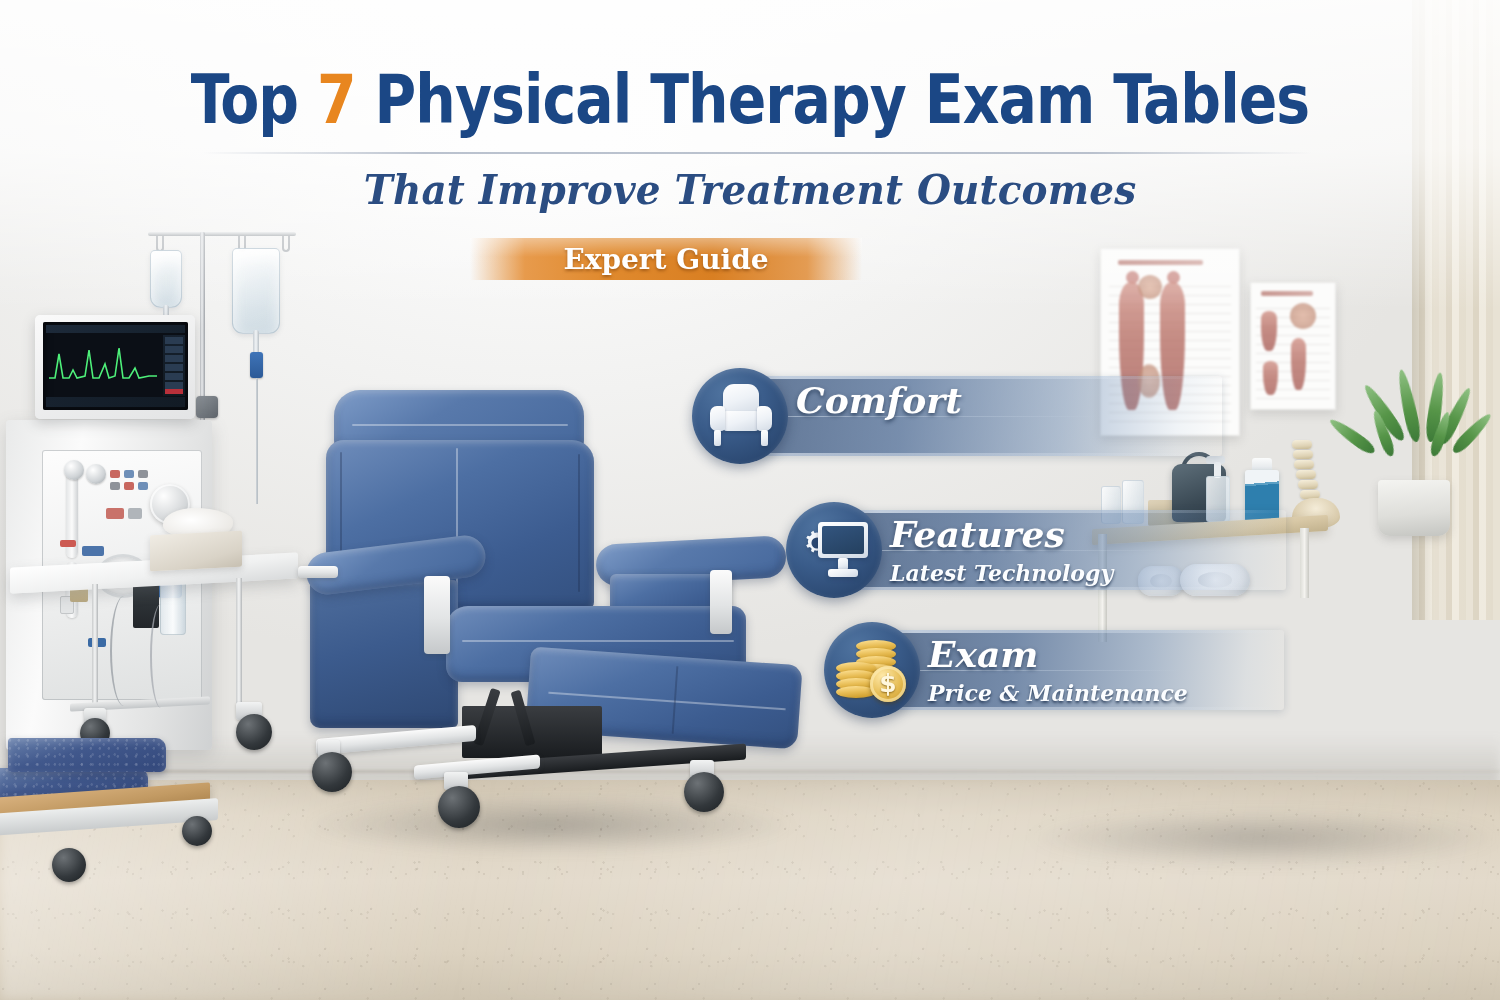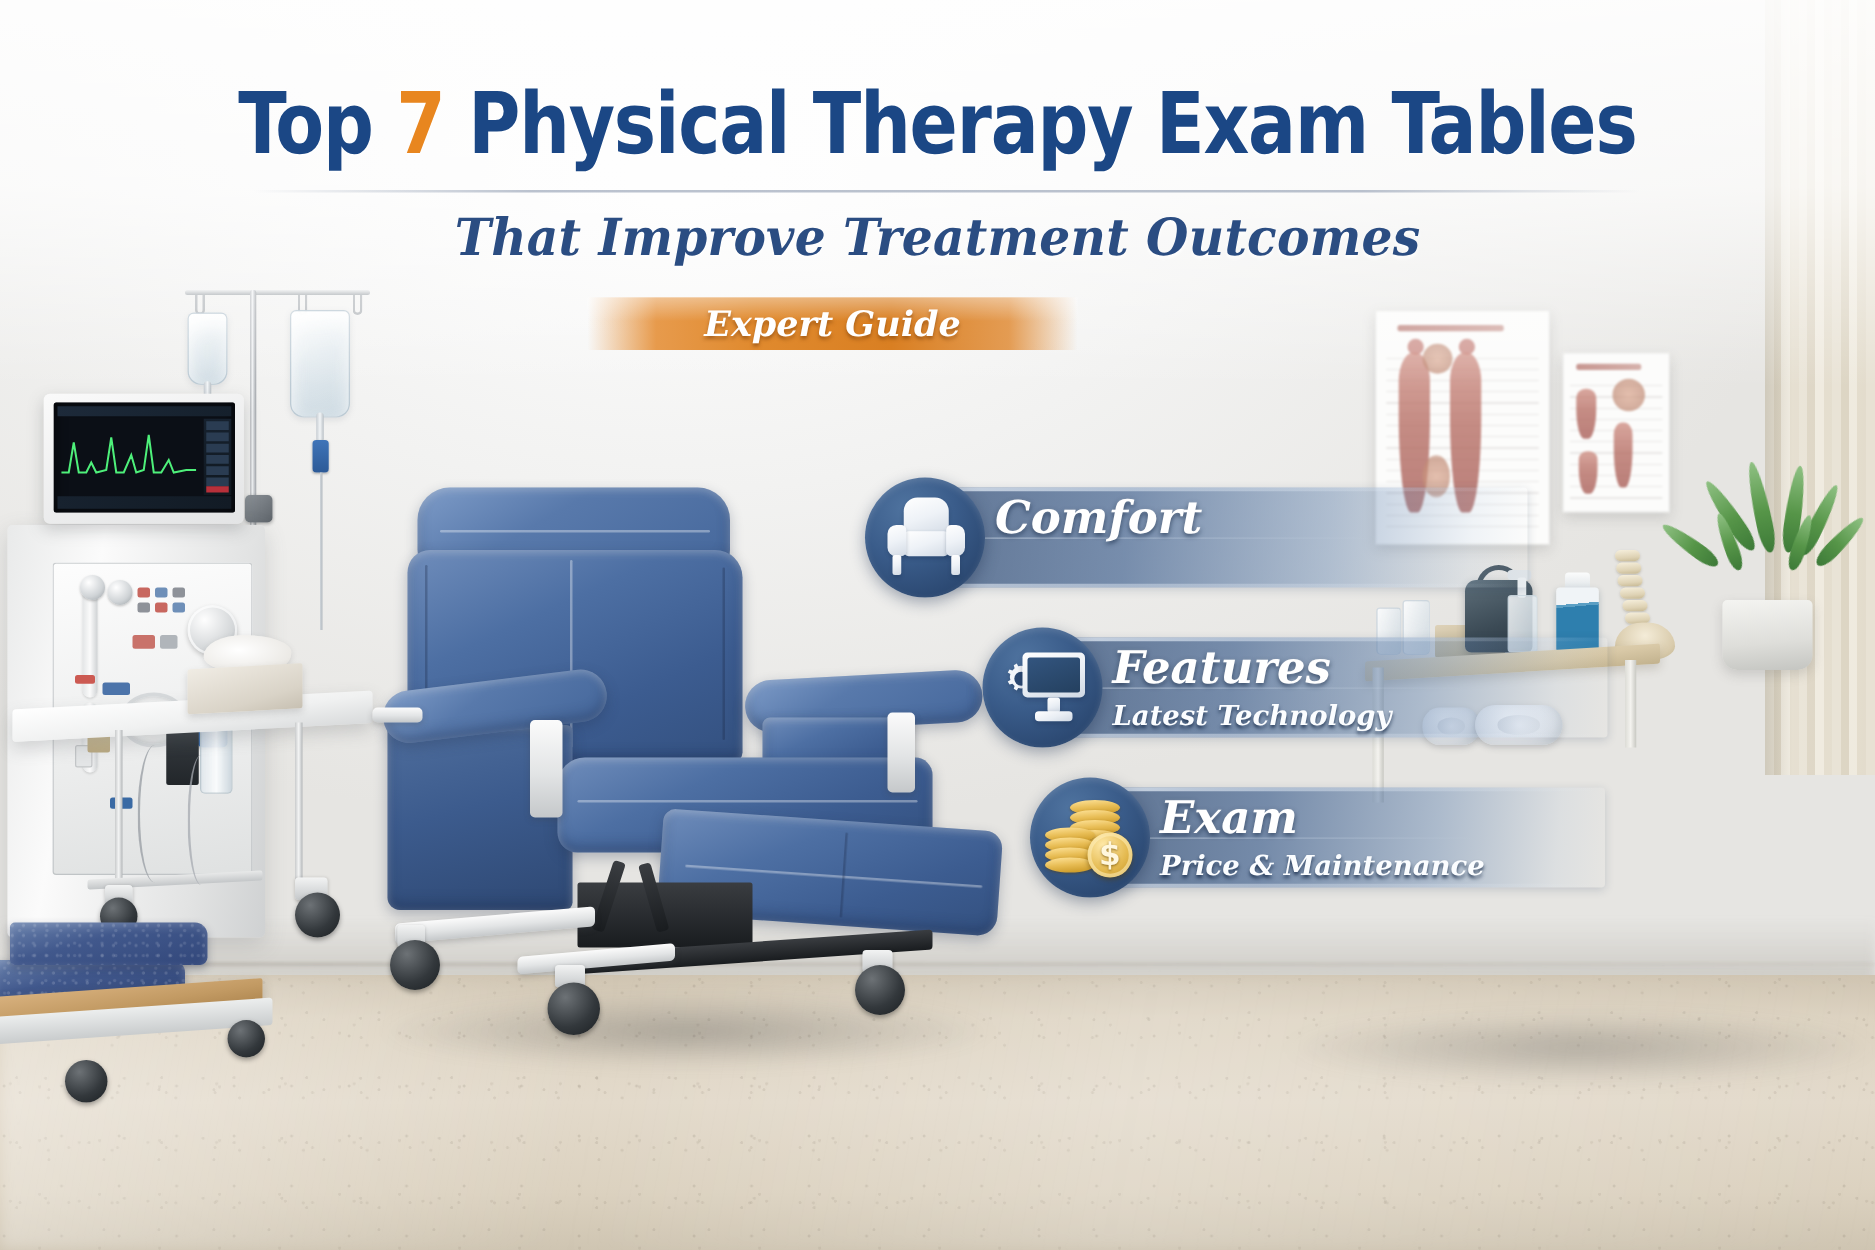--- a/index.html
+++ b/index.html
@@ -241,21 +241,21 @@
   .subtitle{position:absolute;left:0;top:166px;width:1500px;text-align:center;
     font-family:"DejaVu Serif","Liberation Serif",serif;font-style:italic;
     font-size:41px;font-weight:bold;color:#2b4d82;letter-spacing:.2px;
     text-shadow:0 2px 3px rgba(255,255,255,.9);transform:scaleX(.95);}
   .guide-bar{position:absolute;left:470px;top:238px;width:392px;height:42px;
     background:linear-gradient(90deg,rgba(230,142,50,0) 0%,rgba(228,138,46,.85) 14%,#e08a2e 34%,#d97f22 62%,rgba(223,133,42,.8) 86%,rgba(230,142,50,0) 100%);
     border-radius:2px;}
   .guide-bar:before{content:"";position:absolute;left:0;top:0;right:0;height:46%;
     background:linear-gradient(180deg,rgba(255,255,255,.4),rgba(255,255,255,0));}
   .guide-text{position:absolute;left:470px;top:243px;width:392px;text-align:center;
-    font-family:"DejaVu Serif","Liberation Serif",serif;font-style:italic;font-weight:bold;
+    font-family:"DejaVu Serif","Liberation Serif",serif;font-weight:bold;
     font-size:28px;color:#ffffff;text-shadow:0 2px 3px rgba(120,60,10,.55);}
 
   
   .badge{position:absolute;height:96px;}
   .badge-bar{position:absolute;left:60px;top:8px;height:80px;border-radius:3px;
     background:linear-gradient(95deg,rgba(42,72,116,.72) 0%,rgba(58,92,140,.66) 32%,rgba(98,132,176,.44) 66%,rgba(150,180,215,.12) 90%,rgba(180,205,230,0) 100%);
     box-shadow:0 2px 8px rgba(40,60,95,.18);}
   .badge-bar:before{content:"";position:absolute;left:0;right:0;top:0;height:3px;
     background:linear-gradient(90deg,rgba(235,243,252,.75),rgba(235,243,252,0));}
   .badge-bar:after{content:"";position:absolute;left:0;right:0;bottom:0;height:3px;
@@ -512,21 +512,21 @@
   <div class="header"></div>
   <div class="title"><span>Top</span>
     <span class="num">7</span>
     <span>Physical Therapy Exam Tables</span>
   </div>
   <div class="title-rule"></div>
   <div class="subtitle">That Improve Treatment Outcomes</div>
   <div class="guide-bar"></div>
   <div class="guide-text">Expert Guide</div>
 
-  <div class="badge" style="left:692px;top:382px;width:560px;">
+  <div class="badge" style="left:692px;top:368px;width:560px;">
     <div class="badge-bar" style="width:470px;"></div>
     <div class="badge-split" style="width:350px;"></div>
     <div class="circle"></div>
     <div class="ac" style="left:18px;top:16px;width:62px;height:64px;">
       <div class="ac-part" style="left:13px;top:0;width:36px;height:30px;border-radius:11px 11px 4px 4px;"></div>
       <div class="ac-part" style="left:13px;top:27px;width:36px;height:20px;border-radius:4px;"></div>
       <div class="ac-part" style="left:0;top:22px;width:15px;height:25px;border-radius:7px 4px 4px 7px;"></div>
       <div class="ac-part" style="left:47px;top:22px;width:15px;height:25px;border-radius:4px 7px 7px 4px;"></div>
       <div class="ac-part" style="left:4px;top:46px;width:7px;height:16px;border-radius:2px;"></div>
       <div class="ac-part" style="left:51px;top:46px;width:7px;height:16px;border-radius:2px;"></div>

